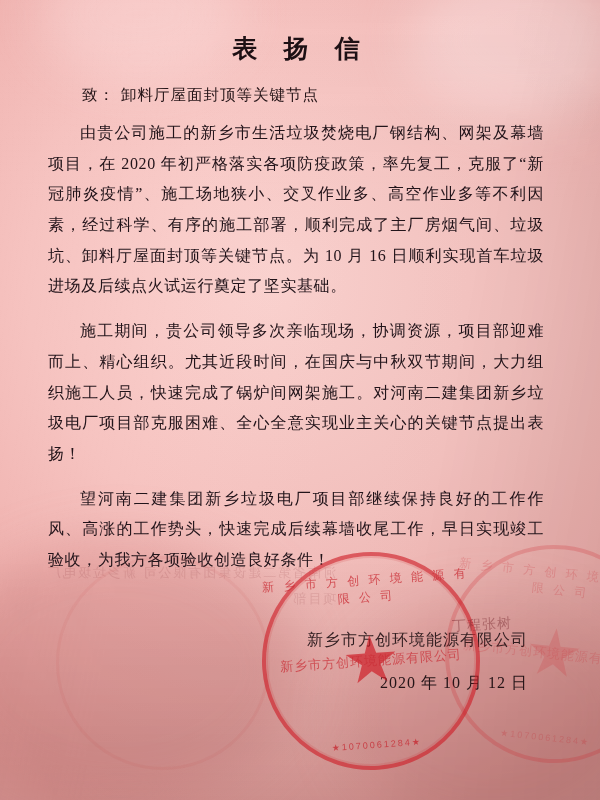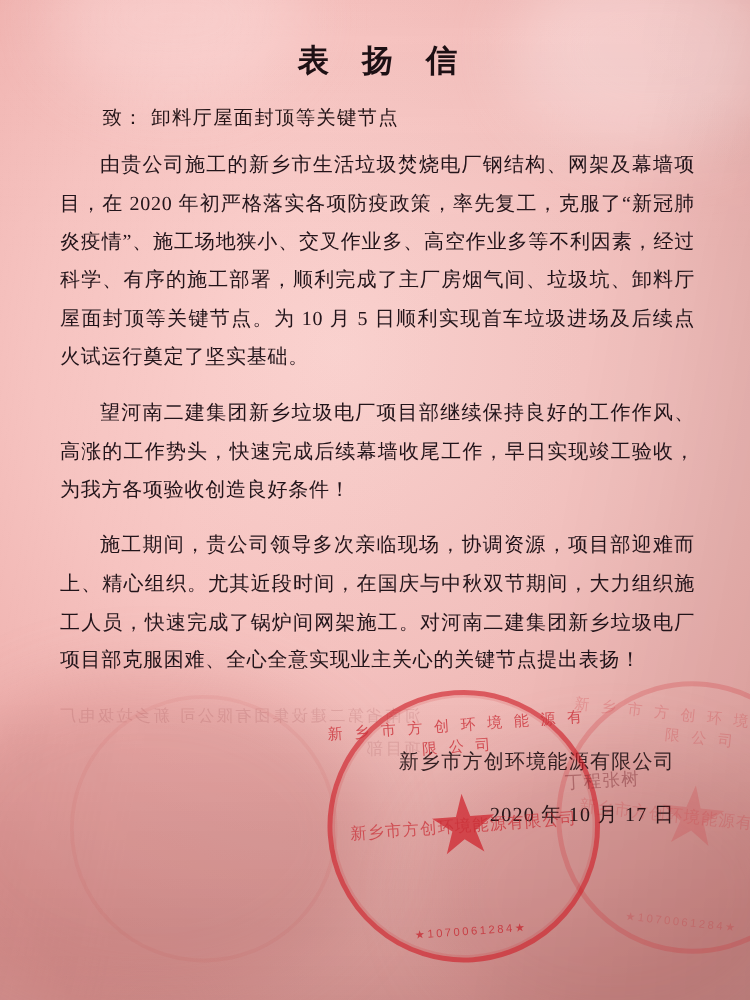--- a/index.html
+++ b/index.html
@@ -44,21 +44,21 @@
   }
   .blotch-a { left: -60px;  top: 540px; width: 360px; height: 260px; background: rgba(196,110,108,0.30); }
   .blotch-b { right: -40px; top: 600px; width: 300px; height: 230px; background: rgba(201,116,114,0.22); }
   .blotch-c { right: -30px; top: -40px; width: 220px; height: 160px; background: rgba(255,235,235,0.45); }
   .blotch-d { left: 40px;   top: -50px; width: 200px; height: 130px; background: rgba(255,228,228,0.35); }
 
   
   .doc {
     position: relative;
     z-index: 3;
-    padding: 24px 44px 0 48px;
+    padding: 24px 56px 0 48px;
     color: #241417;
   }
   .title {
     text-align: center;
     font-size: 25px;
     font-weight: bold;
     letter-spacing: 10px;
     margin: 8px 0 18px 0;
     text-indent: 10px;
     color: #1d1014;
@@ -214,27 +214,27 @@
   <div class="showthrough">河南省第二建设集团有限公司 新乡垃圾电厂项目部</div>
 
   <div class="doc">
 
     <div class="title">表 扬 信</div>
 
     <div class="salutation">
       <span class="label">致：</span><span>卸料厅屋面封顶等关键节点</span>
     </div>
 
-    <p class="para">由贵公司施工的新乡市生活垃圾焚烧电厂钢结构、网架及幕墙项目，在 2020 年初严格落实各项防疫政策，率先复工，克服了“新冠肺炎疫情”、施工场地狭小、交叉作业多、高空作业多等不利因素，经过科学、有序的施工部署，顺利完成了主厂房烟气间、垃圾坑、卸料厅屋面封顶等关键节点。为 10 月 5 日顺利实现首车垃圾进场及后续点火试运行奠定了坚实基础。</p>
+    <p class="para">由贵公司施工的新乡市生活垃圾焚烧电厂钢结构、网架及幕墙项目，在 2020 年初严格落实各项防疫政策，率先复工，克服了“新冠肺炎疫情”、施工场地狭小、交叉作业多、高空作业多等不利因素，经过科学、有序的施工部署，顺利完成了主厂房烟气间、垃圾坑、卸料厅屋面封顶等关键节点。为 10 月 16 日顺利实现首车垃圾进场及后续点火试运行奠定了坚实基础。</p>
+    <p class="para">施工期间，贵公司领导多次亲临现场，协调资源，项目部迎难而上、精心组织。尤其近段时间，在国庆与中秋双节期间，大力组织施工人员，快速完成了锅炉间网架施工。对河南二建集团新乡垃圾电厂项目部克服困难、全心全意实现业主关心的关键节点提出表扬！</p>
     <p class="para">望河南二建集团新乡垃圾电厂项目部继续保持良好的工作作风、高涨的工作势头，快速完成后续幕墙收尾工作，早日实现竣工验收，为我方各项验收创造良好条件！</p>
-    <p class="para">施工期间，贵公司领导多次亲临现场，协调资源，项目部迎难而上、精心组织。尤其近段时间，在国庆与中秋双节期间，大力组织施工人员，快速完成了锅炉间网架施工。对河南二建集团新乡垃圾电厂项目部克服困难、全心全意实现业主关心的关键节点提出表扬！</p>
 
     <div class="signature-block">
       <div class="sig-company">新乡市方创环境能源有限公司</div>
-      <div class="sig-date">2020 年 10 月 17 日</div>
+      <div class="sig-date">2020 年 10 月 12 日</div>
     </div>
 
   </div>
 
   <div class="seal seal-faint"></div>
 
   <div class="seal seal-ghost">
     <div class="seal-top-text">新 乡 市 方 创 环 境 能 源 有 限 公 司</div>
     <div class="seal-star"></div>
     <div class="seal-center-text">新乡市方创环境能源有限公司</div>

